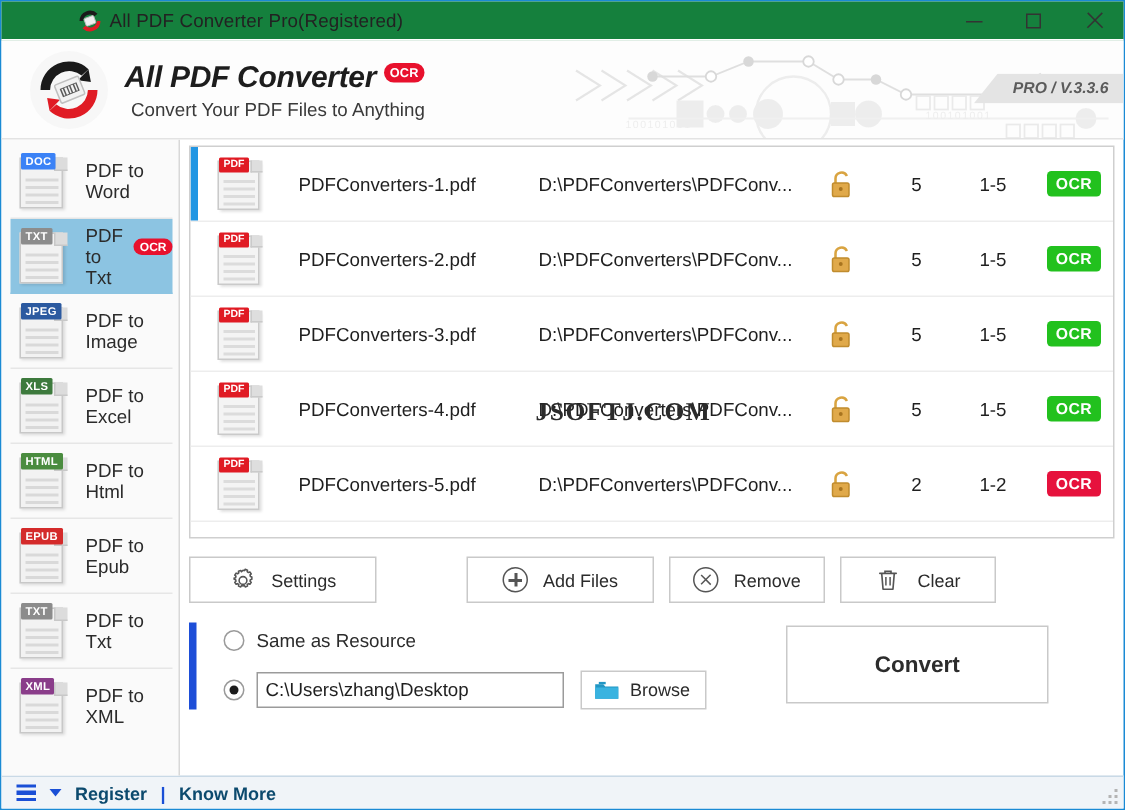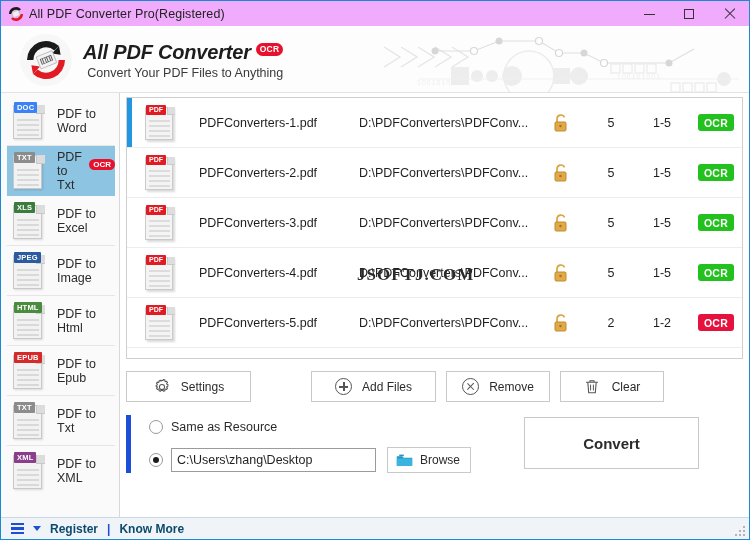--- a/index.html
+++ b/index.html
@@ -9,22 +9,23 @@
     background: #ffffff; overflow: hidden;
   }
   #app {
     width: 750px; height: 540px; position: relative;
     border: 1px solid #1a8ad4; background: #ffffff;
   }
 
   
   .titlebar {
     height: 26px; display: flex; align-items: center;
-    background: #f0abfc; border-bottom: 1px solid #ffffff;
+    background: #15803d; border-bottom: 1px solid #ffffff;
     position: relative;
+    padding-left: 44px;
   }
   .tb-icon { width: 22px; height: 20px; margin-left: 4px; position: relative; }
   .tb-title { font-size: 12.5px; color: #222; margin-left: 2px; letter-spacing: .1px; }
   .tb-controls { position: absolute; right: 0; top: 0; display: flex; height: 26px; }
   .tb-btn {
     width: 40px; height: 26px; display: flex; align-items: center;
     justify-content: center; color: #333; font-size: 13px;
   }
   .glyph-min { width: 11px; height: 1px; background: #333; }
   .glyph-max { width: 10px; height: 10px; border: 1px solid #333; }
@@ -292,20 +293,21 @@
           <circle cx="133" cy="49" r="10"></circle>
             <circle cx="200" cy="49" r="9"></circle>
           <circle cx="345" cy="52" r="7"></circle>
         </g>
         <circle cx="150" cy="49" r="25" fill="none" stroke="#ececec" stroke-width="1.6"></circle>
         <line x1="40" y1="52" x2="360" y2="52" stroke="#f0f0f0" stroke-width="1.2"></line>
         <text x="38" y="58" font-family="Liberation Sans, sans-serif" font-size="7" fill="#ededed" letter-spacing="1">100101001</text>
         <text x="238" y="52" font-family="Liberation Sans, sans-serif" font-size="7" fill="#ededed" letter-spacing="1">100101001</text>
       </svg>
     </div>
+    <div class="pro-tag">PRO / V.3.3.6</div>
 
     <div class="logo-wrap">
       <div class="logo-mark">
         <svg width="54" height="54" viewBox="0 0 54 54">
           <circle cx="27" cy="27" r="26" fill="#f7f7f7"></circle>
           <path d="M8 27a19 19 0 0 1 32-13.9l-4.6 4.3A12.7 12.7 0 0 0 14.4 27z" fill="#1a1a1a"></path>
           <path d="M40 13.1l1.6 8.6-8.6-1.2z" fill="#1a1a1a"></path>
           <path d="M46 27a19 19 0 0 1-32 13.9l4.6-4.3A12.7 12.7 0 0 0 39.6 27z" fill="#e01b24"></path>
           <path d="M14 40.9l-1.6-8.6 8.6 1.2z" fill="#e01b24"></path>
           <g transform="rotate(-22 27 27)">
@@ -368,38 +370,38 @@
       <div class="side-item">
         <div class="doc-ico">
           <div class="doc-page"></div>
             <div class="doc-fold"></div>
           <div class="doc-lines">
               <i></i>
               <i></i>
               <i></i>
               <i></i>
             </div>
+          <div class="doc-tag" style="background:#2c5aa0">JPEG</div>
+        </div>
+        <span class="side-label">PDF to Image</span>
+      </div>
+
+      <div class="side-item">
+        <div class="doc-ico">
+          <div class="doc-page"></div>
+            <div class="doc-fold"></div>
+          <div class="doc-lines">
+              <i></i>
+              <i></i>
+              <i></i>
+              <i></i>
+            </div>
           <div class="doc-tag" style="background:#3d7a3d">XLS</div>
         </div>
         <span class="side-label">PDF to Excel</span>
-      </div>
-
-      <div class="side-item">
-        <div class="doc-ico">
-          <div class="doc-page"></div>
-            <div class="doc-fold"></div>
-          <div class="doc-lines">
-              <i></i>
-              <i></i>
-              <i></i>
-              <i></i>
-            </div>
-          <div class="doc-tag" style="background:#2c5aa0">JPEG</div>
-        </div>
-        <span class="side-label">PDF to Image</span>
       </div>
 
       <div class="side-item">
         <div class="doc-ico">
           <div class="doc-page"></div>
             <div class="doc-fold"></div>
           <div class="doc-lines">
               <i></i>
               <i></i>
               <i></i>

